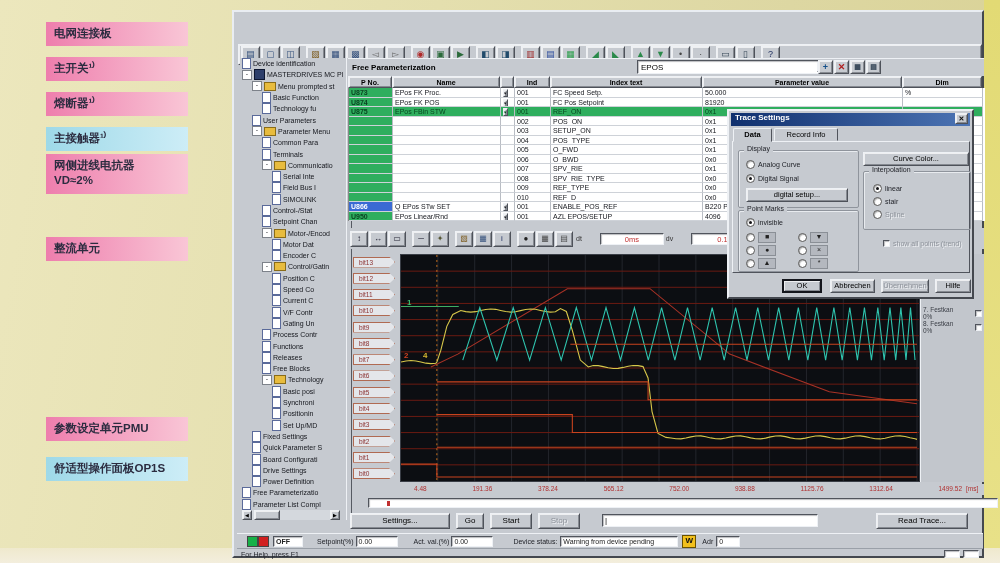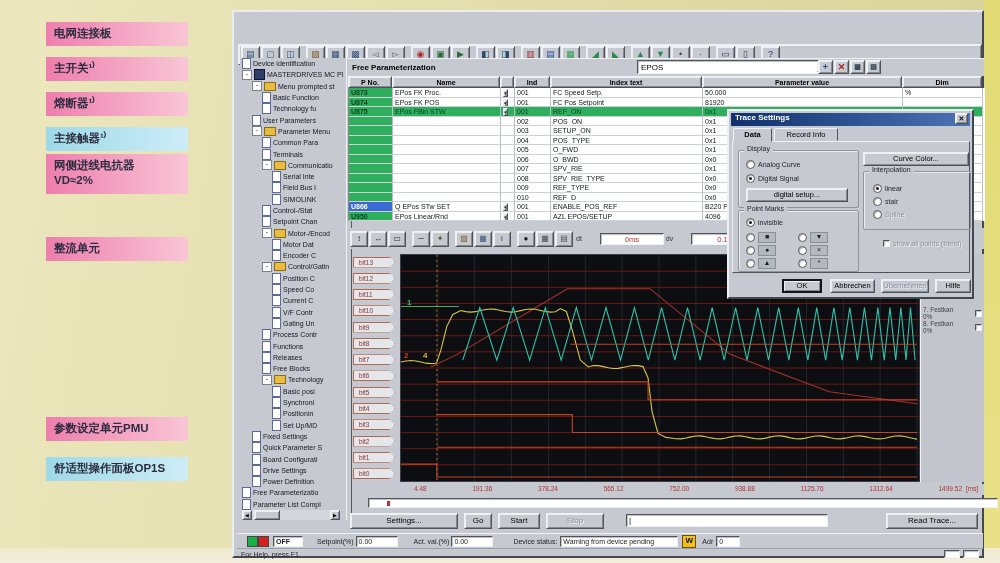--- a/index.html
+++ b/index.html
@@ -595,24 +595,24 @@
   <div class="tscroll sunk">
       <span class="mark"></span>
     </div>
   <div class="treescroll">
     <span class="sarr btn">◀</span>
     <span class="sthumb btn"></span>
     <span class="sarr btn" style="margin-left:auto">▶</span>
   </div>
 
   <div class="tracebtns">
-    <span class="cbtn btn" style="width:108px">Settings...</span>
+    <span class="cbtn btn" style="width:100px">Settings...</span>
     <span class="cbtn btn" style="width:28px">Go</span>
     <span class="cbtn btn" style="width:42px">Start</span>
-    <span class="cbtn btn disab" style="width:58px">Stop</span>
+    <span class="cbtn btn disab" style="width:42px">Stop</span>
     <span class="sunk" style="width:216px;height:13px;font-size:8px;line-height:12px;padding-left:2px">|</span>
     <span class="cbtn btn" style="width:92px;margin-left:58px">Read Trace...</span>
   </div>
 
   <div class="statusbar">
     <span class="led" style="margin-left:10px;background:#18b048"></span>
     <span class="led" style="background:#d02020"></span>
     <span class="sv sunk" style="width:30px;margin-left:4px;font-weight:bold">OFF</span>
     <span style="margin-left:14px">Setpoint(%)</span>
     <span class="sv sunk" style="width:42px;margin-left:2px">0.00</span>

